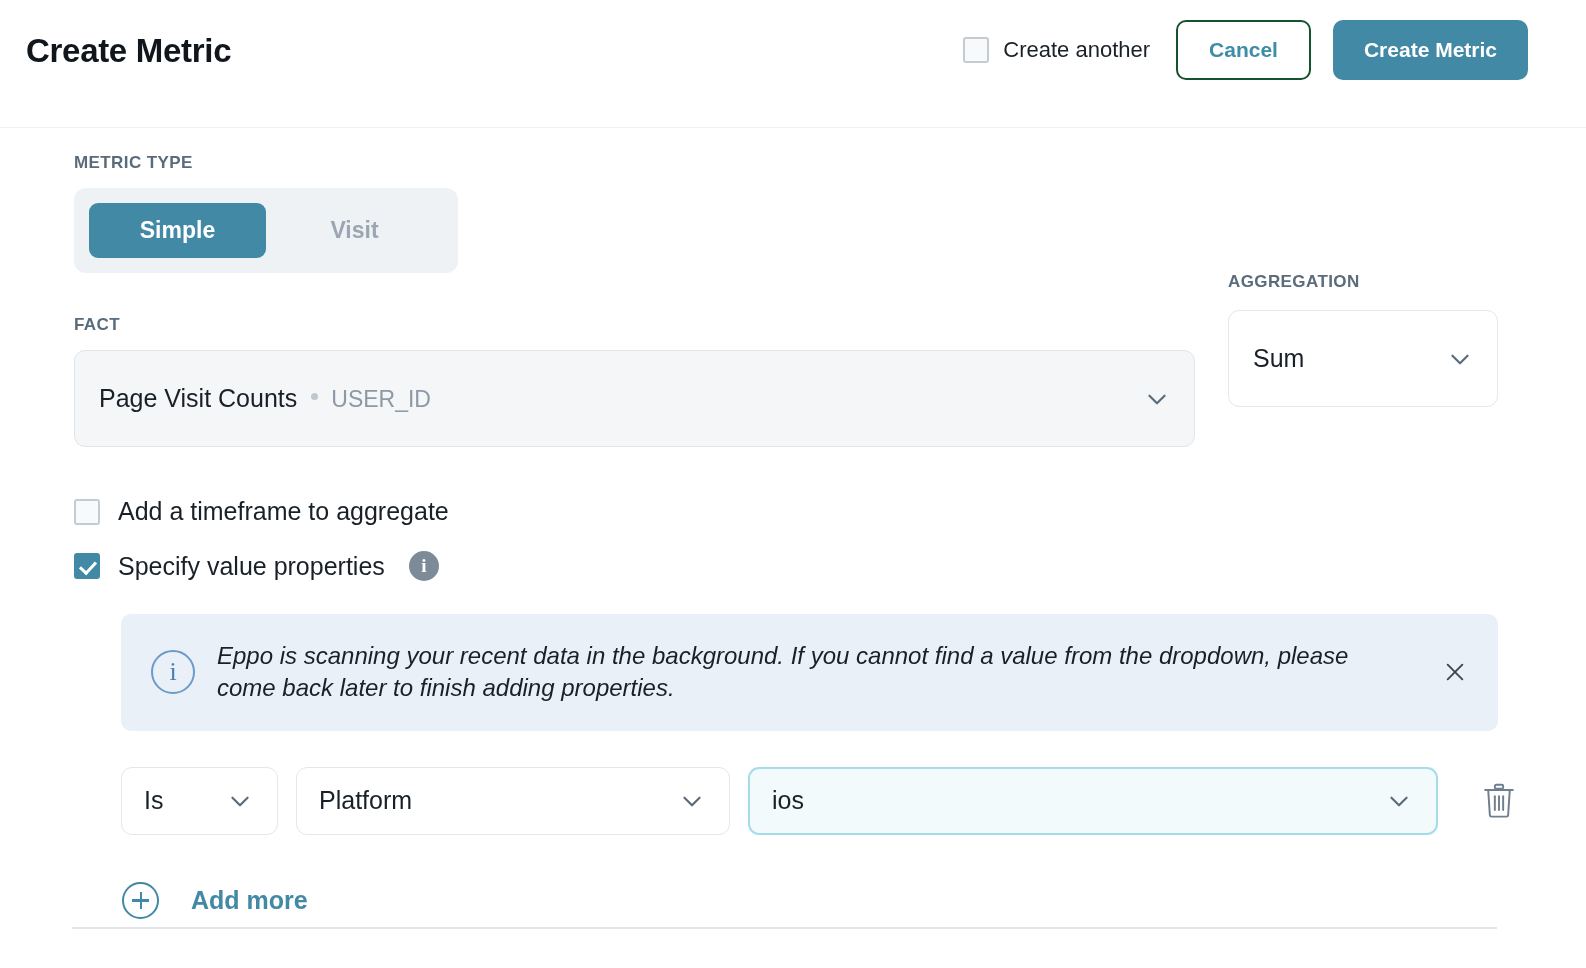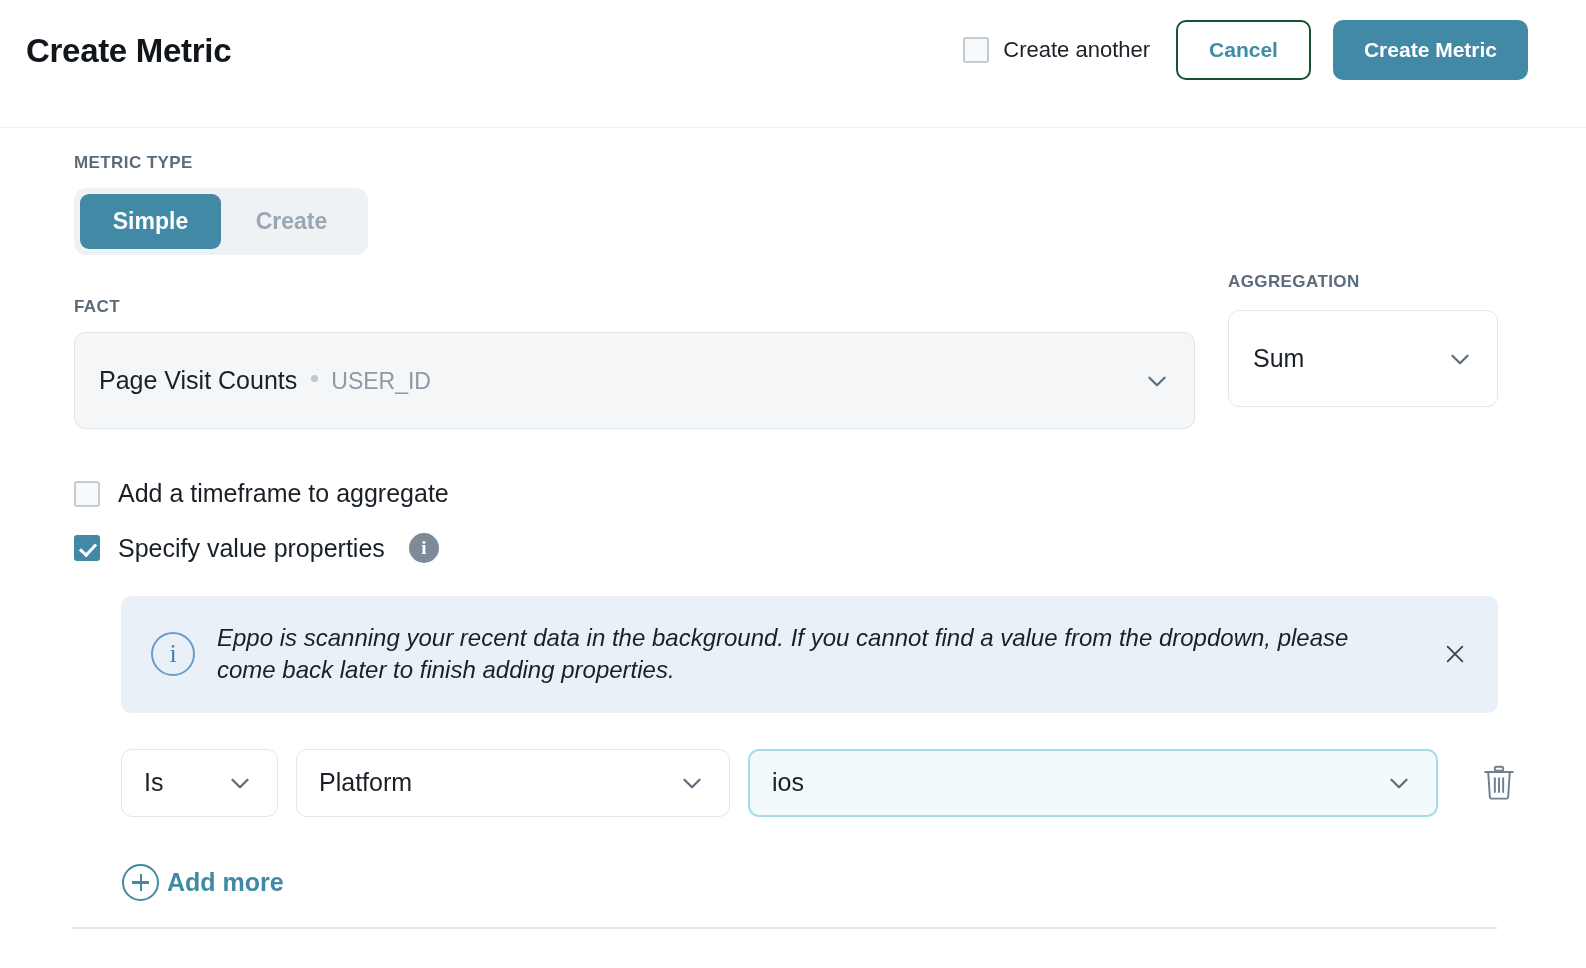--- a/index.html
+++ b/index.html
@@ -125,22 +125,22 @@
   }
 
   .metric-type-label { margin-top: 25px; }
 
   
   .segmented {
     margin-top: 15px;
     display: inline-flex;
     background: #EFF2F5;
     border-radius: 12px;
-    padding: 6px;
-    width: 294px;
+    padding: 15px;
+    width: 384px;
   }
 
   .seg {
     flex: 1;
     text-align: center;
     font-size: 23px;
     font-weight: bold;
     padding: 14px 0;
     border-radius: 9px;
     cursor: pointer;
@@ -339,21 +339,21 @@
     color: #6F7F8E;
     display: inline-flex;
     align-items: center;
     justify-content: center;
   }
 
   
   .add-more {
     display: inline-flex;
     align-items: center;
-    gap: 8px;
+    gap: 32px;
     margin-top: 47px;
     margin-left: 48px;
     cursor: pointer;
     color: #4289A5;
   }
 
   .plus-circle {
     width: 37px;
     height: 37px;
     border-radius: 50%;
@@ -407,21 +407,21 @@
       <button class="btn btn-primary">Create Metric</button>
     </div>
   </div>
 
   <div class="body">
 
     <div class="field-label metric-type-label">METRIC TYPE</div>
 
     <div class="segmented">
       <button class="seg active">Simple</button>
-      <button class="seg">Create</button>
+      <button class="seg">Visit</button>
     </div>
 
     <div class="field-label fact-label">FACT</div>
 
     <div class="fact-row">
       <div class="fact-col">
         <div class="select-box filled fact-select">
           <span class="value">
             <span>Page Visit Counts</span>
             <span class="sep-dot"></span>

